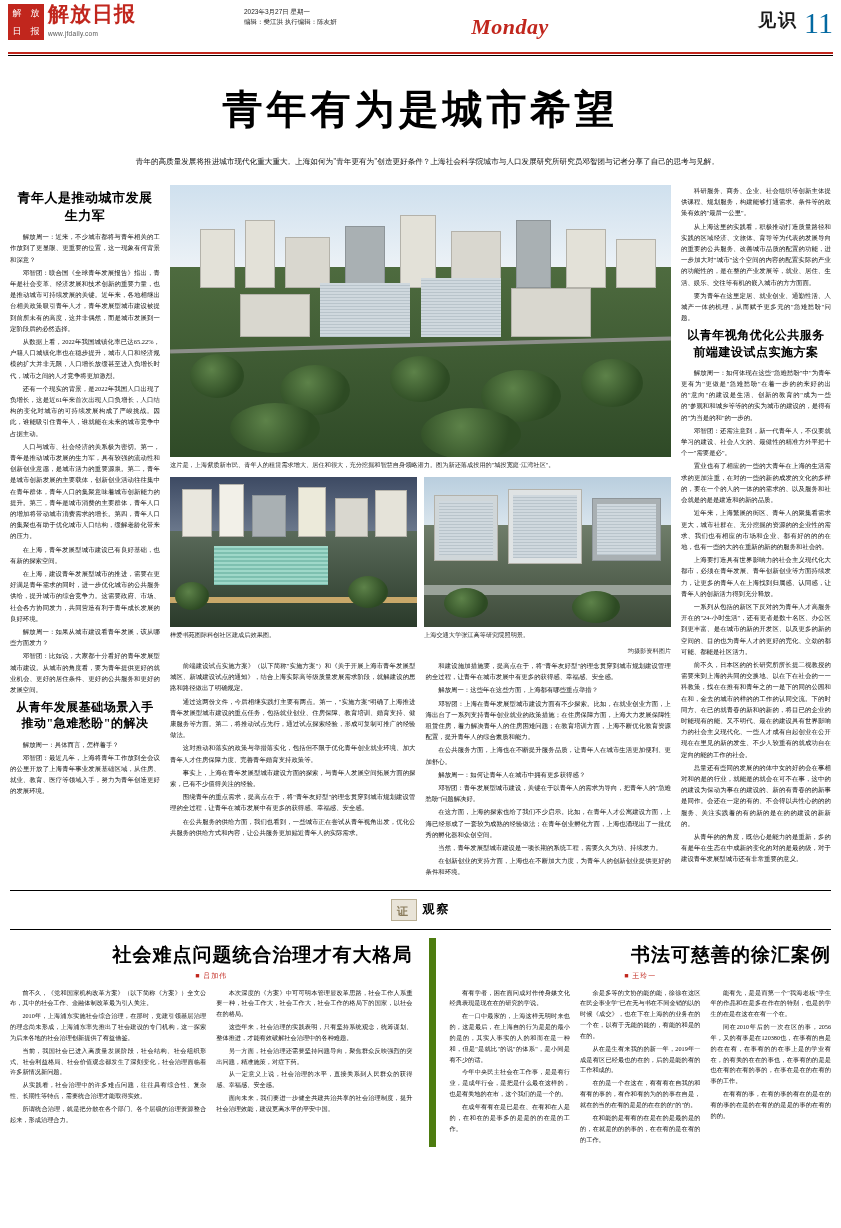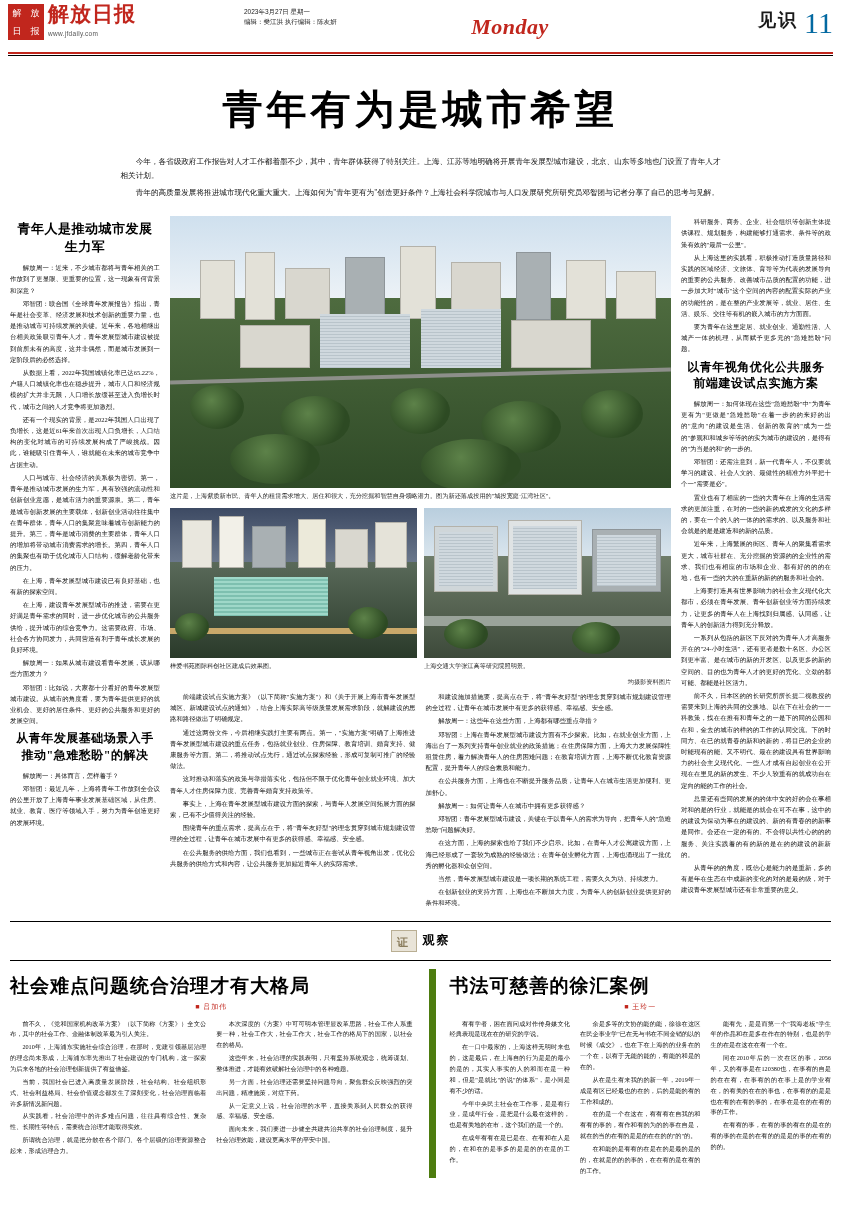--- a/index.html
+++ b/index.html
@@ -263,21 +263,21 @@
   }
 
   
   .bottom {
     display: grid;
     grid-template-columns: 1fr 1fr;
     gap: 16px;
     padding: 8px 10px 10px 10px;
   }
   .bottom-head {
-    text-align: left;
+    text-align: right;
     font-size: 19px;
     font-weight: bold;
     letter-spacing: 1px;
     margin: 4px 0 3px 0;
   }
   .author {
     text-align: center;
     font-size: 7px;
     color: #c1261d;
     margin-bottom: 7px;
@@ -326,21 +326,20 @@
       <span class="section-name">见识</span>
       <span class="page-num">11</span>
     </div>
   </div>
   <div class="rule-red"></div>
   <div class="rule-thin"></div>
 
   <div class="headline">青年有为是城市希望</div>
 
   <div class="lead">
-    <p>今年，各省级政府工作报告对人才工作都着墨不少，其中，青年群体获得了特别关注。上海、江苏等地明确将开展青年发展型城市建设，北京、山东等多地也门设置了青年人才相关计划。</p>
     <p>青年的高质量发展将推进城市现代化重大重大。上海如何为"青年更有为"创造更好条件？上海社会科学院城市与人口发展研究所研究员邓智团与记者分享了自己的思考与见解。</p>
   </div>
 
   <div class="main-grid">
 
     <div class="col">
       <div class="sub-head">
         <div>青年人是推动城市发展</div>
         <div>生力军</div>
       </div>

